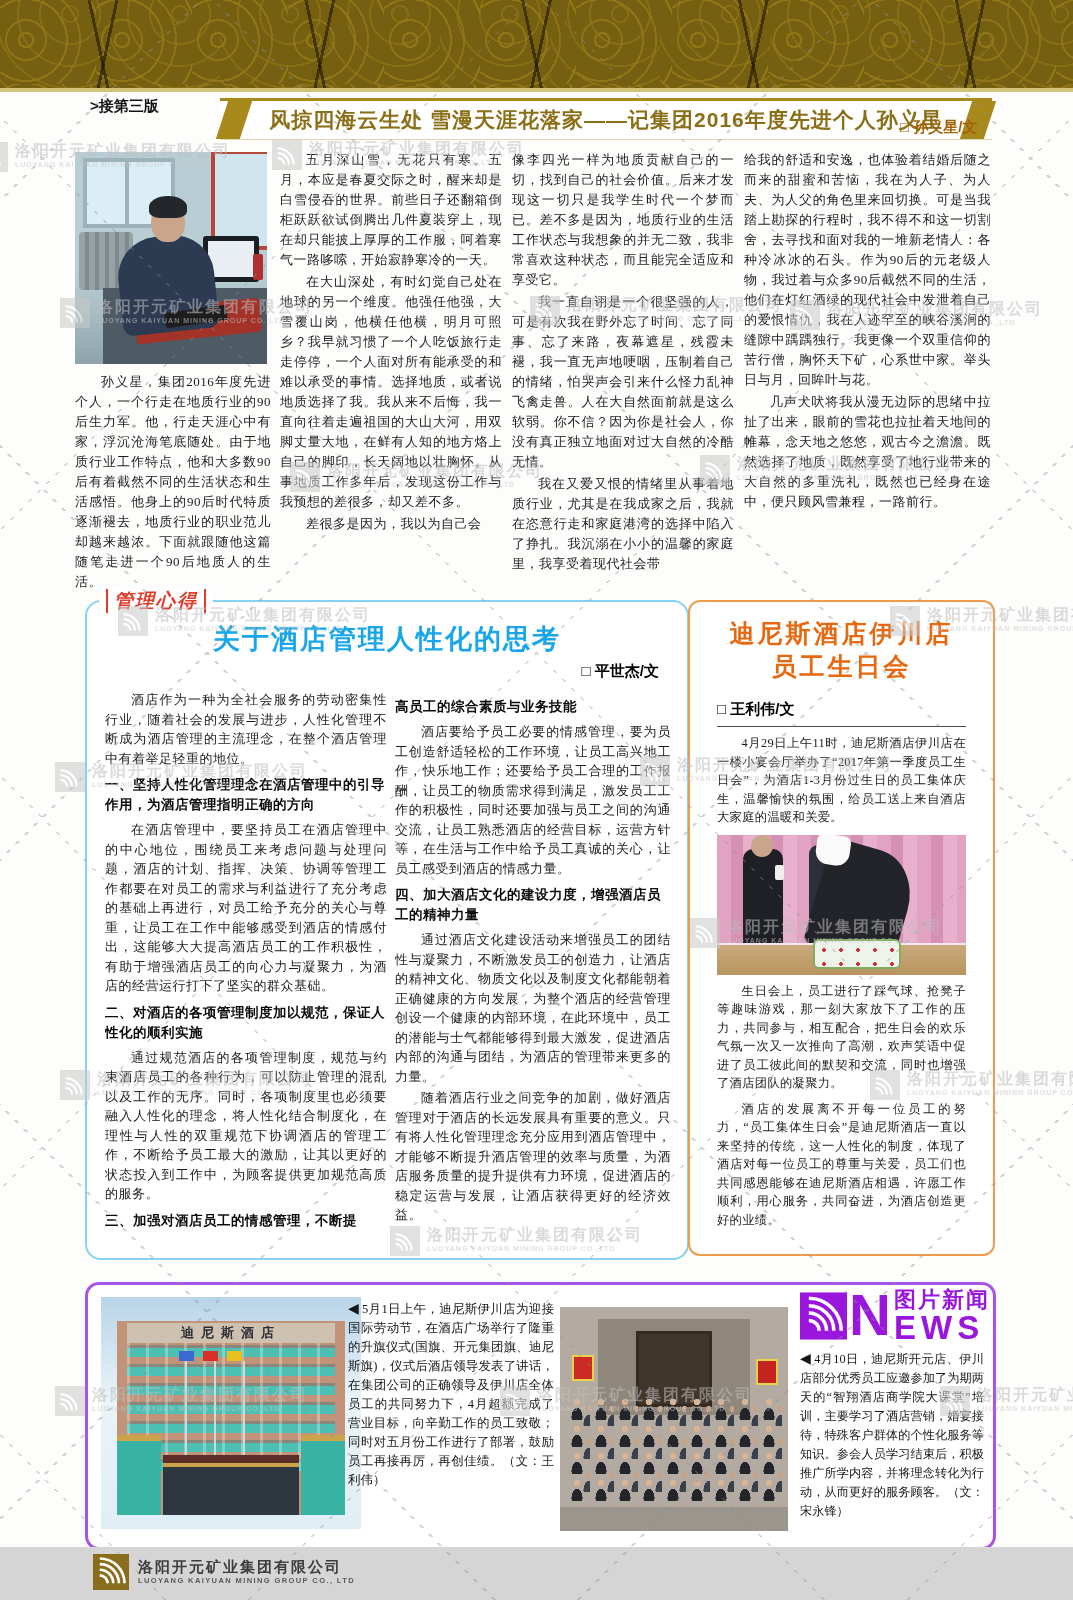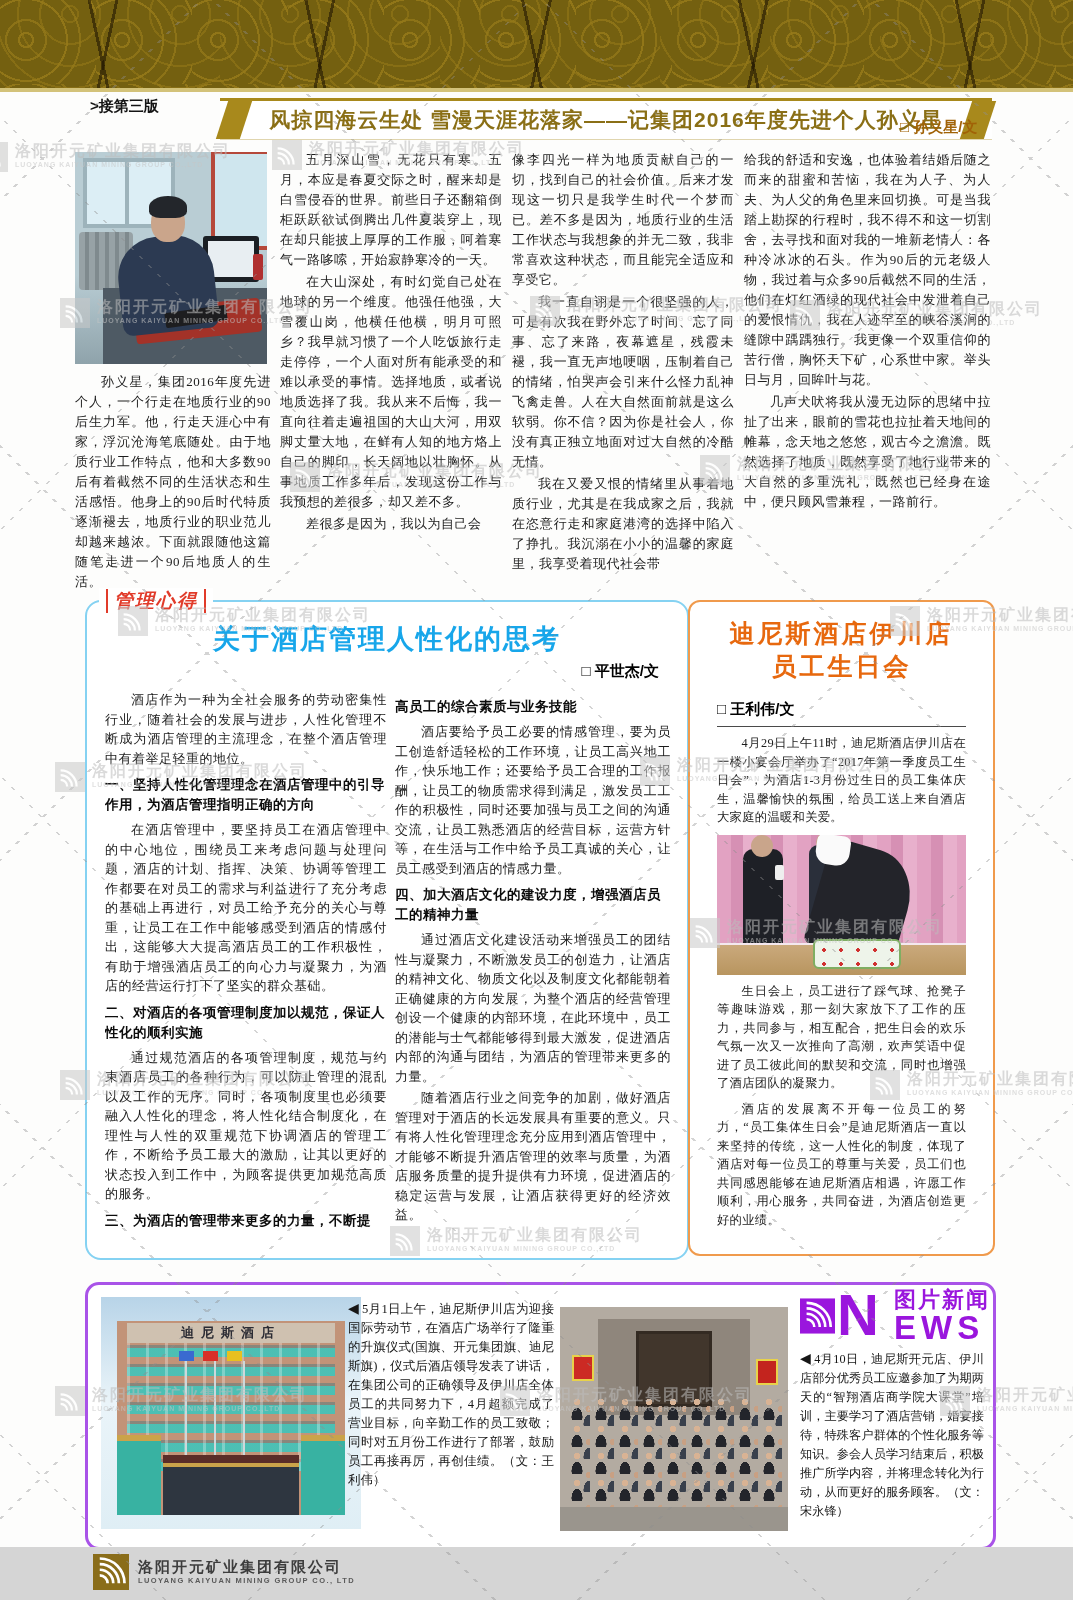--- a/index.html
+++ b/index.html
@@ -140,21 +140,21 @@
   .p4-ground{position:absolute;left:0;right:0;bottom:0;height:24px;background:#9a958d;}
 
   .nz-text{font-size:12.5px;line-height:19px;text-align:justify;color:#161616;}
   .t1{position:absolute;left:260px;top:14px;width:206px;height:234px;overflow:hidden;}
   .t2{position:absolute;left:712px;top:64px;width:184px;height:192px;overflow:hidden;font-size:12.2px;}
   .nz-marker{font-family:"DejaVu Sans",sans-serif;font-size:14px;margin-right:3px;}
 
   .news-logo{position:absolute;left:712px;top:2px;width:190px;height:60px;display:flex;align-items:flex-start;color:#9a16dd;}
   .news-logo svg{width:52px;height:52px;margin-top:3px;}
   .nl-n{font:bold 58px/56px "Liberation Sans","DejaVu Sans",sans-serif;margin-left:2px;}
-  .nl-stack{display:flex;flex-direction:column;margin-left:15px;}
+  .nl-stack{display:flex;flex-direction:column;margin-left:3px;}
   .nl-cn{font:bold 22px/25px "Liberation Sans",sans-serif;letter-spacing:2px;white-space:nowrap;}
   .nl-ews{font:bold 33px/31px "Liberation Sans",sans-serif;letter-spacing:5px;}
 
   
   .footer-band{position:absolute;left:0;top:1547px;width:1073px;height:53px;background:#d5d5d5;z-index:10;}
   .footer-logo{position:absolute;left:93px;top:7px;display:flex;gap:9px;align-items:center;}
   .footer-logo svg{width:36px;height:36px;}
   .f-cn{font:bold 15px/18px "Liberation Sans","DejaVu Sans",sans-serif;color:#3d3d3d;letter-spacing:2px;}
   .f-en{font:bold 7.5px/10px "Liberation Sans",sans-serif;color:#5a5a5a;letter-spacing:1.4px;}
 </style>
@@ -209,21 +209,21 @@
       <span class="tagbar"></span>
     </div>
     <div class="title2">关于酒店管理人性化的思考</div>
     <div class="byline2">□ 平世杰/文</div>
     <div class="a2col colL bodytext">
         <div class="para">酒店作为一种为全社会服务的劳动密集性行业，随着社会的发展与进步，人性化管理不断成为酒店管理的主流理念，在整个酒店管理中有着举足轻重的地位。</div>
         <div class="sub-h">一、坚持人性化管理理念在酒店管理中的引导作用，为酒店管理指明正确的方向</div>
         <div class="para">在酒店管理中，要坚持员工在酒店管理中的中心地位，围绕员工来考虑问题与处理问题，酒店的计划、指挥、决策、协调等管理工作都要在对员工的需求与利益进行了充分考虑的基础上再进行，对员工给予充分的关心与尊重，让员工在工作中能够感受到酒店的情感付出，这能够大大提高酒店员工的工作积极性，有助于增强酒店员工的向心力与凝聚力，为酒店的经营运行打下了坚实的群众基础。</div>
         <div class="sub-h">二、对酒店的各项管理制度加以规范，保证人性化的顺利实施</div>
         <div class="para">通过规范酒店的各项管理制度，规范与约束酒店员工的各种行为，可以防止管理的混乱以及工作的无序。同时，各项制度里也必须要融入人性化的理念，将人性化结合制度化，在理性与人性的双重规范下协调酒店的管理工作，不断给予员工最大的激励，让其以更好的状态投入到工作中，为顾客提供更加规范高质的服务。</div>
-        <div class="sub-h">三、为酒店的管理带来更多的力量，不断提</div>
+        <div class="sub-h">三、加强对酒店员工的情感管理，不断提</div>
       </div>
     <div class="a2col colR bodytext">
         <div class="sub-h">高员工的综合素质与业务技能</div>
         <div class="para">酒店要给予员工必要的情感管理，要为员工创造舒适轻松的工作环境，让员工高兴地工作，快乐地工作；还要给予员工合理的工作报酬，让员工的物质需求得到满足，激发员工工作的积极性，同时还要加强与员工之间的沟通交流，让员工熟悉酒店的经营目标，运营方针等，在生活与工作中给予员工真诚的关心，让员工感受到酒店的情感力量。</div>
         <div class="sub-h">四、加大酒店文化的建设力度，增强酒店员工的精神力量</div>
         <div class="para">通过酒店文化建设活动来增强员工的团结性与凝聚力，不断激发员工的创造力，让酒店的精神文化、物质文化以及制度文化都能朝着正确健康的方向发展，为整个酒店的经营管理创设一个健康的内部环境，在此环境中，员工的潜能与士气都能够得到最大激发，促进酒店内部的沟通与团结，为酒店的管理带来更多的力量。</div>
         <div class="para">随着酒店行业之间竞争的加剧，做好酒店管理对于酒店的长远发展具有重要的意义。只有将人性化管理理念充分应用到酒店管理中，才能够不断提升酒店管理的效率与质量，为酒店服务质量的提升提供有力环境，促进酒店的稳定运营与发展，让酒店获得更好的经济效益。</div>
       </div>
   </div>
 

